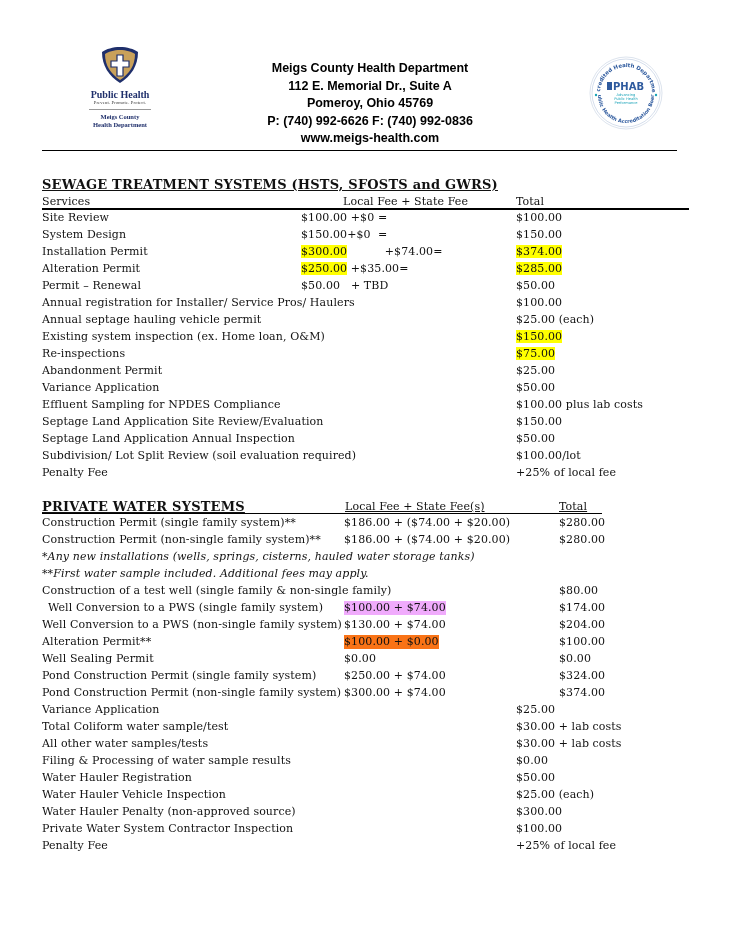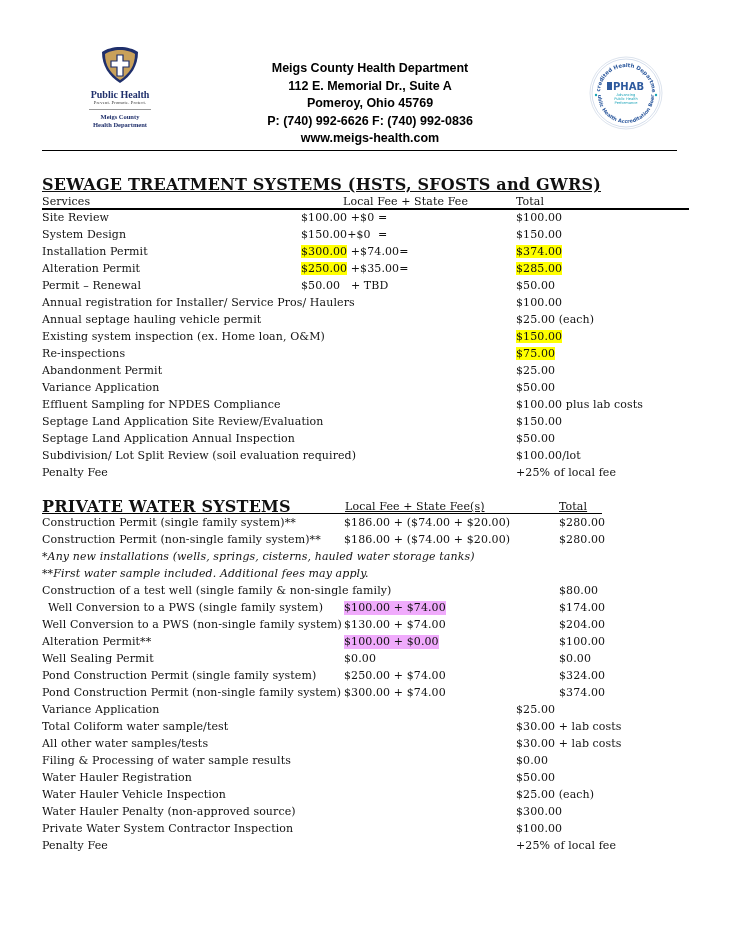--- a/index.html
+++ b/index.html
@@ -9,21 +9,21 @@
   .hdr-rule { position: absolute; left: 42px; top: 150px; width: 635px; height: 1px; background: #000; }
   
   .ph-logo { position: absolute; left: 70px; top: 46px; width: 100px; height: 90px; text-align: center; }
   .ph-title { font-family: "Liberation Serif", serif; font-weight: bold; font-size: 10px; color: #1f2f6b; margin-top: 1px; }
   .ph-tag { font-family: "Liberation Serif", serif; font-size: 4.5px; color: #333; letter-spacing: 0.2px; }
   .ph-sep { width: 62px; height: 1px; background: #999; margin: 4px auto 3px; }
   .ph-county { font-family: "Liberation Serif", serif; font-weight: bold; font-size: 6.5px; color: #1f2f6b; line-height: 8px; }
   .phab { position: absolute; left: 588px; top: 55px; width: 76px; height: 76px; }
   
   .row { position: absolute; font-size: 11px; line-height: 14px; white-space: nowrap; letter-spacing: 0.1px; }
-  .sec { font-weight: bold; text-decoration: underline; font-size: 16px; letter-spacing: 0.2px; }
+  .sec { font-weight: bold; text-decoration: underline; font-size: 13px; letter-spacing: 0.2px; }
   .colh { text-decoration: underline; }
   .it { font-style: italic; }
   .hl { background: #ffff00; }
   .rule { position: absolute; height: 2px; background: #000; }
   .rule1 { height: 1px; }
 </style>
 </head>
 <body>
 
 <div class="ph-logo">
@@ -73,21 +73,21 @@
 <div class="rule" style="left:42px; top:208px; width:647px;"></div>
 
 <div id="sewage-rows">
     <div class="row" style="left:42px; top:211px;">Site Review</div>
     <div class="row" style="left:301px; top:211px;"><span>$100.00</span><span style="white-space:pre;"> +$0 =</span></div>
     <div class="row" style="left:516px; top:211px;"><span>$100.00</span></div>
     <div class="row" style="left:42px; top:228px;">System Design</div>
     <div class="row" style="left:301px; top:228px;"><span>$150.00</span><span style="white-space:pre;">+$0  =</span></div>
     <div class="row" style="left:516px; top:228px;"><span>$150.00</span></div>
     <div class="row" style="left:42px; top:245px;">Installation Permit</div>
-    <div class="row" style="left:301px; top:245px;"><span class="hl">$300.00</span><span style="white-space:pre;"> +$74.00=</span></div>
+    <div class="row" style="left:301px; top:245px;"><span class="hl">$300.00</span><span style="white-space:pre;padding-left:34px;"> +$74.00=</span></div>
     <div class="row" style="left:516px; top:245px;"><span class="hl">$374.00</span></div>
     <div class="row" style="left:42px; top:262px;">Alteration Permit</div>
     <div class="row" style="left:301px; top:262px;"><span class="hl">$250.00</span><span style="white-space:pre;"> +$35.00=</span></div>
     <div class="row" style="left:516px; top:262px;"><span class="hl">$285.00</span></div>
     <div class="row" style="left:42px; top:279px;">Permit – Renewal</div>
     <div class="row" style="left:301px; top:279px;"><span>$50.00</span><span style="white-space:pre;">   + TBD</span></div>
     <div class="row" style="left:516px; top:279px;"><span>$50.00</span></div>
     <div class="row" style="left:42px; top:296px;">Annual registration for Installer/ Service Pros/ Haulers</div>
     <div class="row" style="left:516px; top:296px;"><span>$100.00</span></div>
     <div class="row" style="left:42px; top:313px;">Annual septage hauling vehicle permit</div>
@@ -128,21 +128,21 @@
     <div class="row it" style="left:42px; top:567px;">**First water sample included. Additional fees may apply.</div>
     <div class="row" style="left:42px; top:584px;">Construction of a test well (single family &amp; non-single family)</div>
     <div class="row" style="left:559px; top:584px;">$80.00</div>
     <div class="row" style="left:48px; top:601px;">Well Conversion to a PWS (single family system)</div>
     <div class="row" style="left:344px; top:601px; background:#f0abfc; padding-left:0;">$100.00 + $74.00</div>
     <div class="row" style="left:559px; top:601px;">$174.00</div>
     <div class="row" style="left:42px; top:618px;">Well Conversion to a PWS (non-single family system)</div>
     <div class="row" style="left:344px; top:618px; background:#fff; padding-left:0;">$130.00 + $74.00</div>
     <div class="row" style="left:559px; top:618px;">$204.00</div>
     <div class="row" style="left:42px; top:635px;">Alteration Permit**</div>
-    <div class="row" style="left:344px; top:635px; background:#f0abfc; padding-left:0;">$100.00 + $0.00</div>
+    <div class="row" style="left:344px; top:635px; background:#f97316; padding-left:0;">$100.00 + $0.00</div>
     <div class="row" style="left:559px; top:635px;">$100.00</div>
     <div class="row" style="left:42px; top:652px;">Well Sealing Permit</div>
     <div class="row" style="left:344px; top:652px; background:#fff; padding-left:0;">$0.00</div>
     <div class="row" style="left:559px; top:652px;">$0.00</div>
     <div class="row" style="left:42px; top:669px;">Pond Construction Permit (single family system)</div>
     <div class="row" style="left:344px; top:669px; background:#fff; padding-left:0;">$250.00 + $74.00</div>
     <div class="row" style="left:559px; top:669px;">$324.00</div>
     <div class="row" style="left:42px; top:686px;">Pond Construction Permit (non-single family system)</div>
     <div class="row" style="left:344px; top:686px; background:#fff; padding-left:0;">$300.00 + $74.00</div>
     <div class="row" style="left:559px; top:686px;">$374.00</div>

